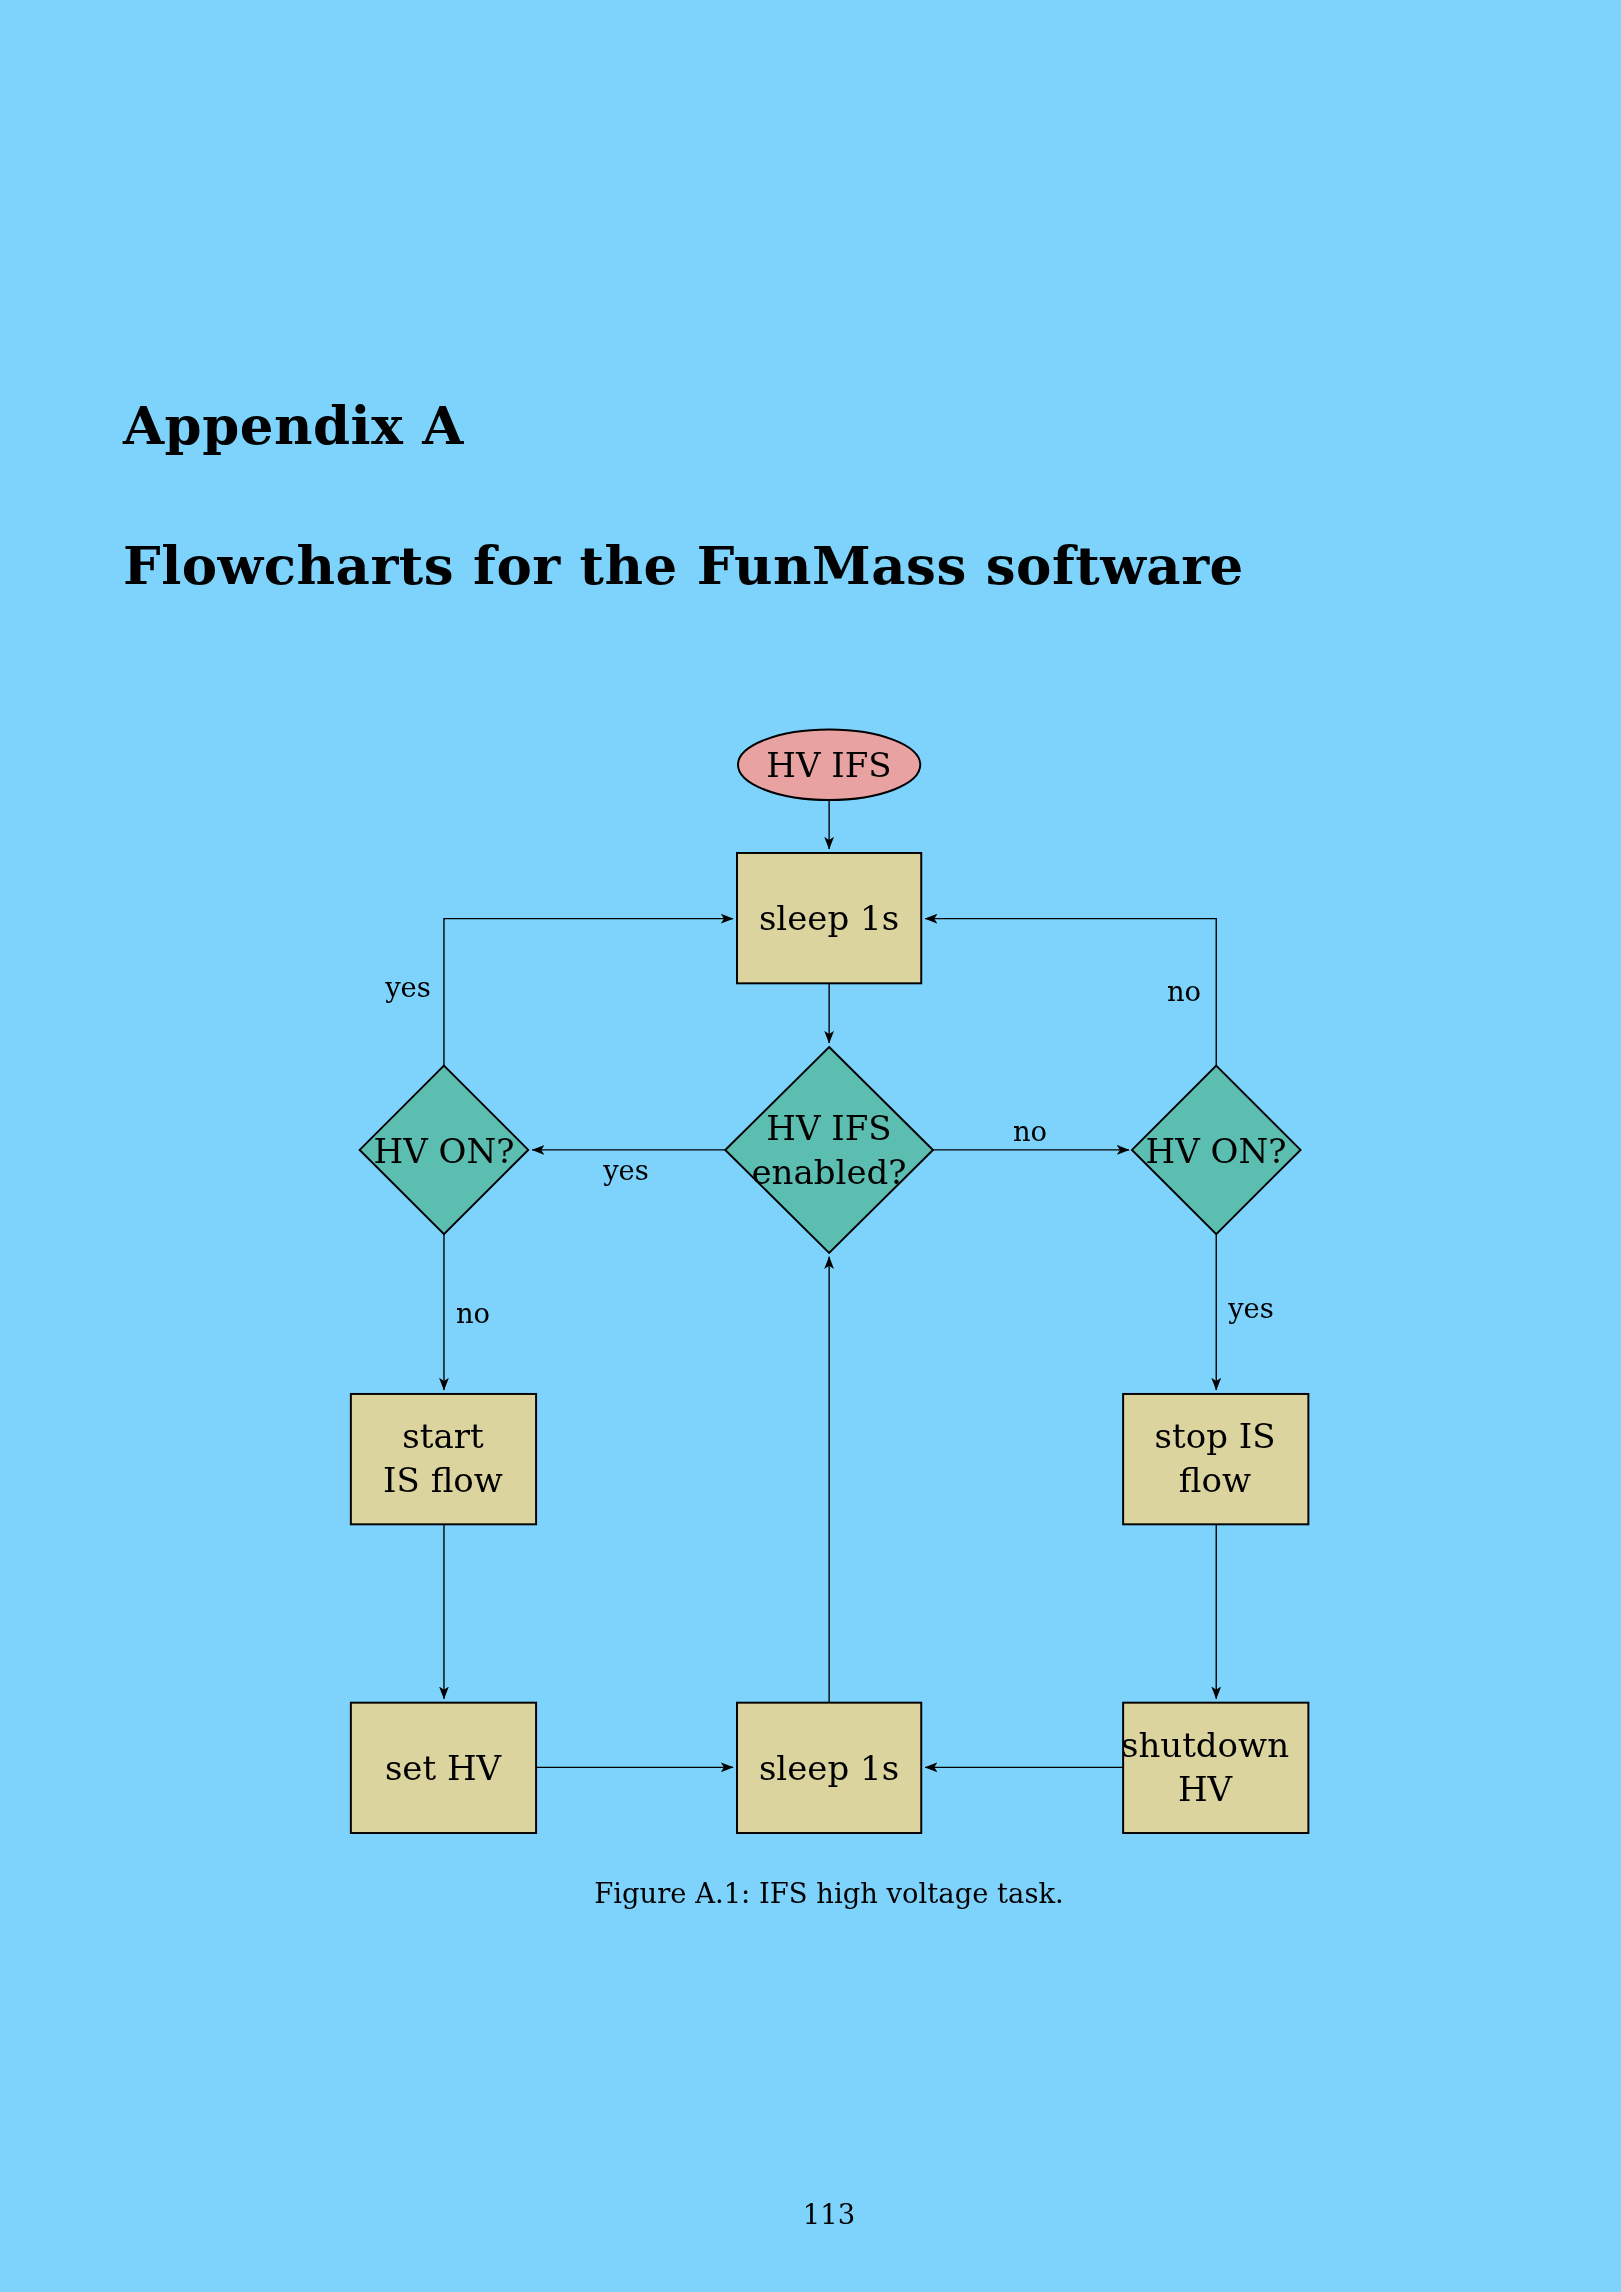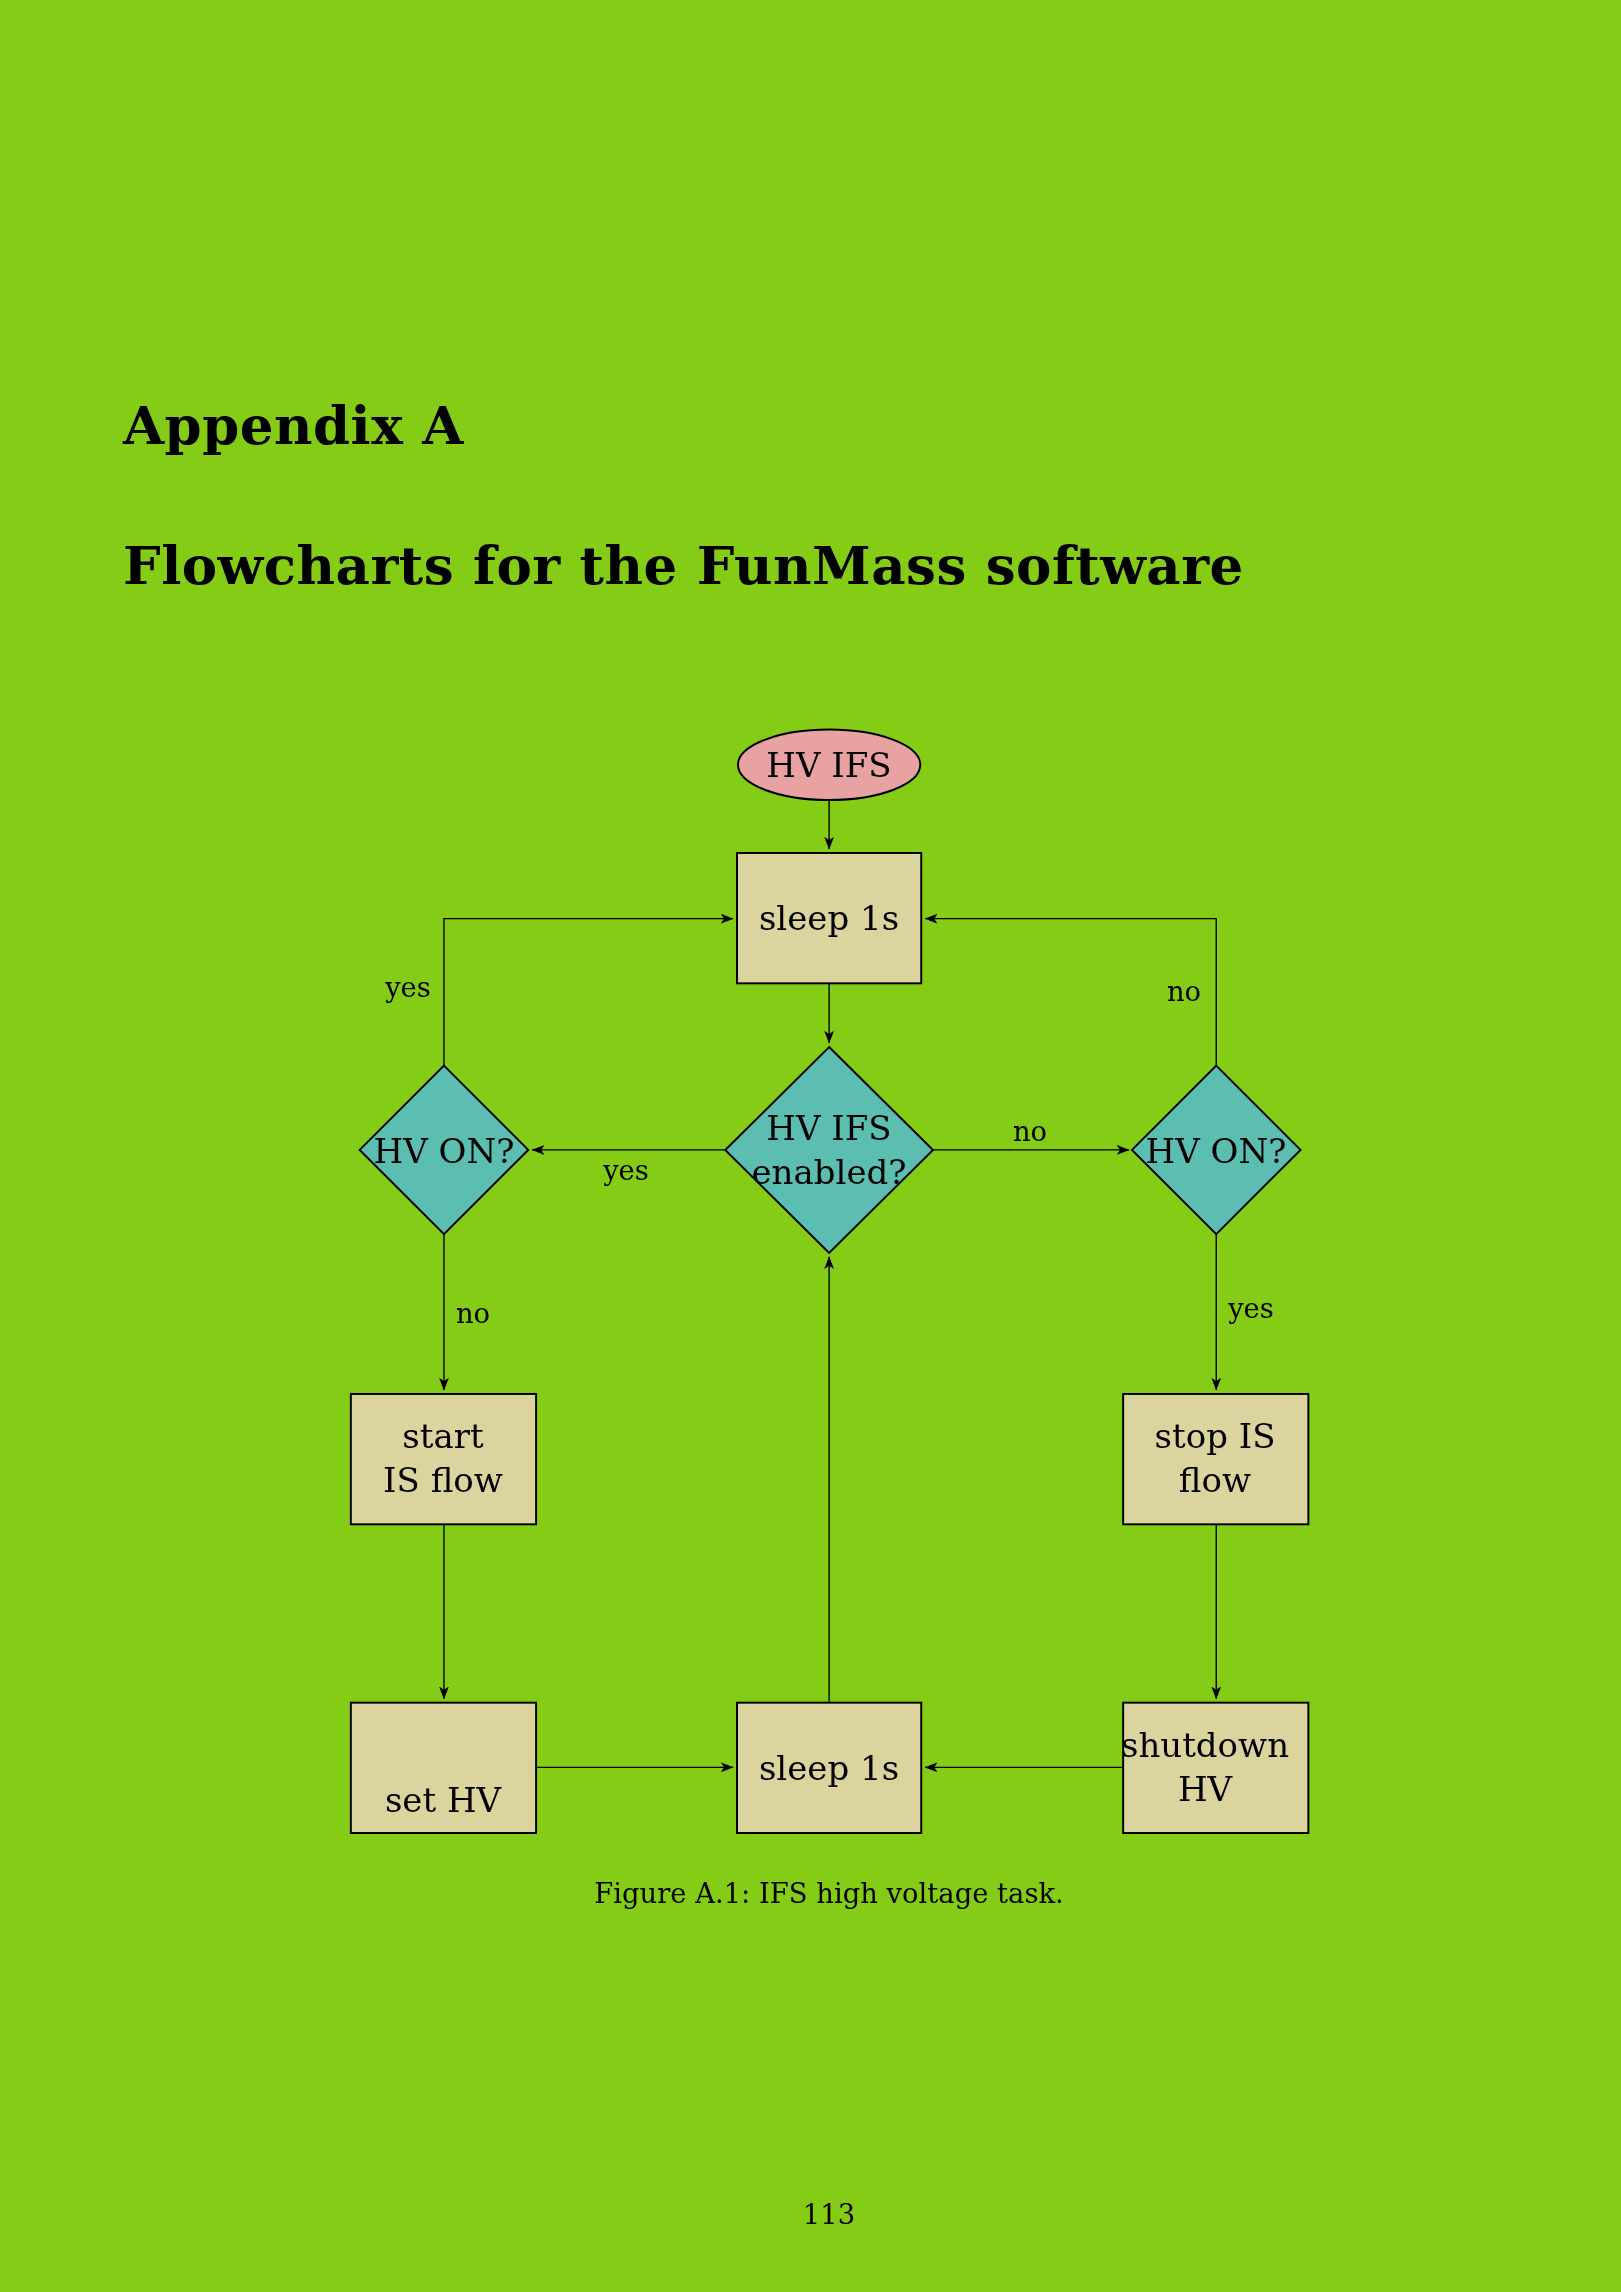--- a/index.html
+++ b/index.html
@@ -1,20 +1,20 @@
 <!DOCTYPE html>
 <html><head>
 <meta charset="utf-8">
 <style>
   html, body { margin: 0; padding: 0; background: #ffffff; }
   .page {
     position: relative;
     width: 1621px;
     height: 2293px;
-    background: #84cc16;
+    background: #7dd3fc;
     font-family: "DejaVu Serif", "Liberation Serif", serif;
     color: #000000;
     overflow: hidden;
   }
   .heading {
     position: absolute;
     left: 123px;
     font-size: 53px;
     font-weight: bold;
     letter-spacing: 0.5px;
@@ -107,21 +107,21 @@
   <div class="node-label" style="left:444px; top:1151px;">HV ON?</div>
   <div class="node-label" style="left:1216px; top:1151px;">HV ON?</div>
   <div class="node-label" style="left:443px; top:1458px;">
     <div>start</div>
     <div>IS flow</div>
   </div>
   <div class="node-label" style="left:1215px; top:1458px;">
     <div>stop IS</div>
     <div>flow</div>
   </div>
-  <div class="node-label" style="left:443px; top:1768px;margin-top:32px;">set HV</div>
+  <div class="node-label" style="left:443px; top:1768px;">set HV</div>
   <div class="node-label" style="left:829px; top:1768px;">sleep 1s</div>
   <div class="node-label" style="left:1205px; top:1767px;">
     <div>shutdown</div>
     <div>HV</div>
   </div>
 
   <div class="edge-label" style="left:408px; top:987px;">yes</div>
   <div class="edge-label" style="left:1184px; top:991px;">no</div>
   <div class="edge-label" style="left:626px; top:1170px;">yes</div>
   <div class="edge-label" style="left:1030px; top:1131px;">no</div>

